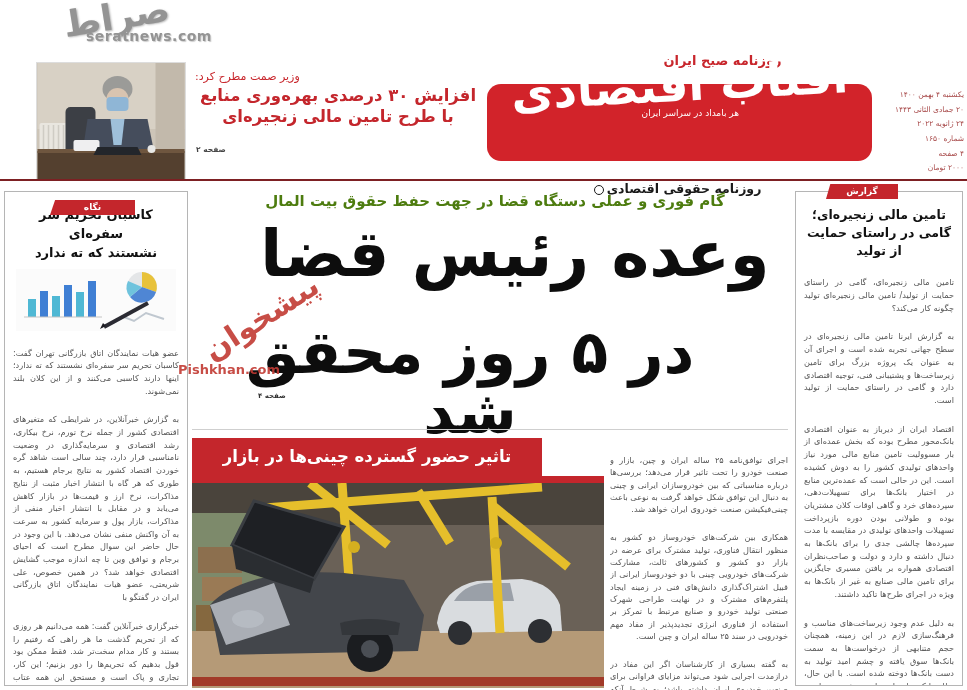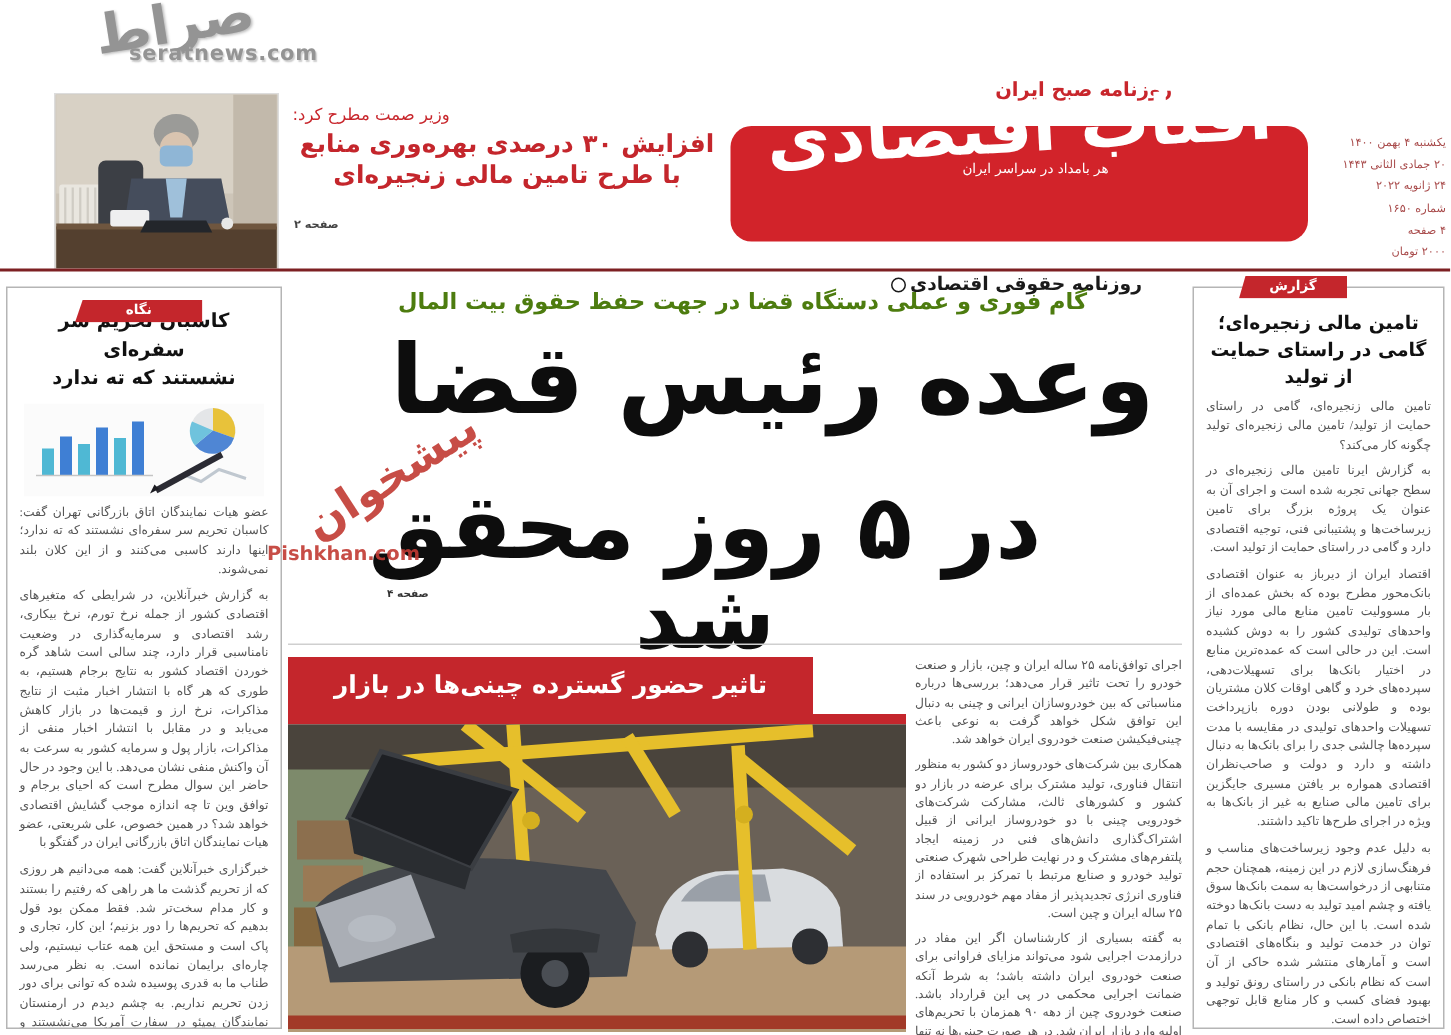--- a/index.html
+++ b/index.html
@@ -73,21 +73,21 @@
            font-size:60px;font-weight:bold;color:#0d0d0d;line-height:1.0;}
   .lead-pageref{position:absolute;left:258px;top:392px;font-size:7px;font-weight:bold;color:#333;}
 
   
   .bs-banner{position:absolute;left:192px;top:438px;width:350px;height:38px;background:#c4262c;
              color:#fff;font-size:16.5px;font-weight:bold;text-align:center;line-height:38px;}
   .bs-redstrip{position:absolute;left:192px;top:476px;width:412px;height:7px;background:#c4262c;}
   .factory-photo{position:absolute;left:192px;top:483px;width:412px;height:205px;background:#6a6157;}
   .bs-body{position:absolute;left:610px;top:438px;width:178px;height:252px;overflow:hidden;
            font-size:8.2px;color:#555;text-align:justify;line-height:1.5;}
-  .bs-body p, .col-body p{margin:0 0 5px 0;font-family:Liberation Serif, serif;}
+  .bs-body p, .col-body p{margin:16px 0 5px 0;}
 </style>
 </head>
 <body>
 
 <div class="page">
 
   <div class="serat">
     <span class="serat-logo">صراط</span>
     <span class="serat-url">seratnews.com</span>
   </div>

